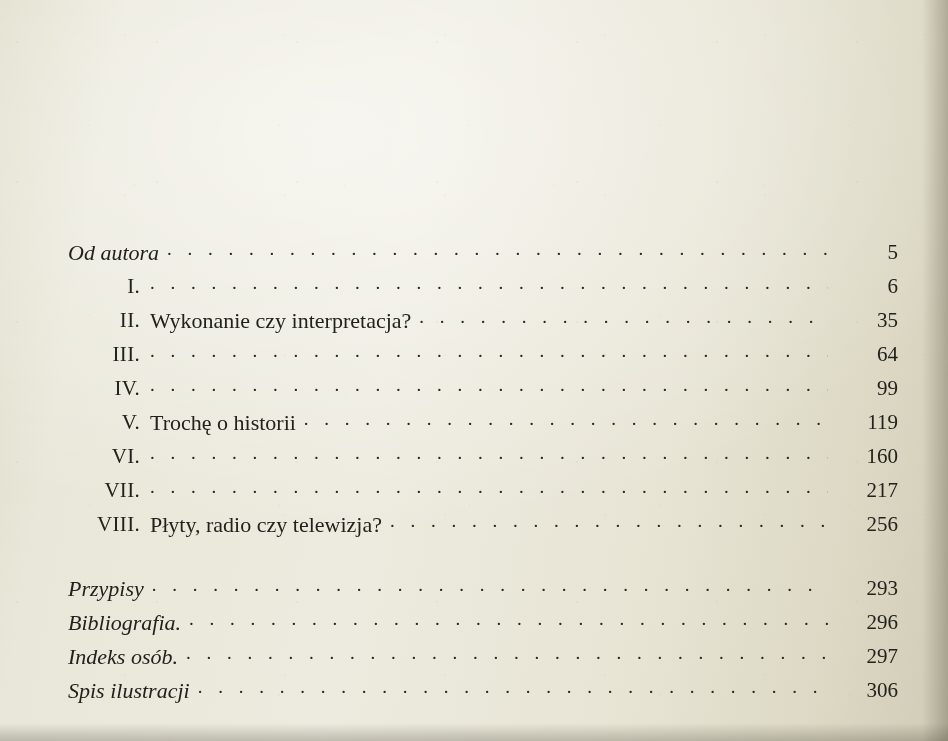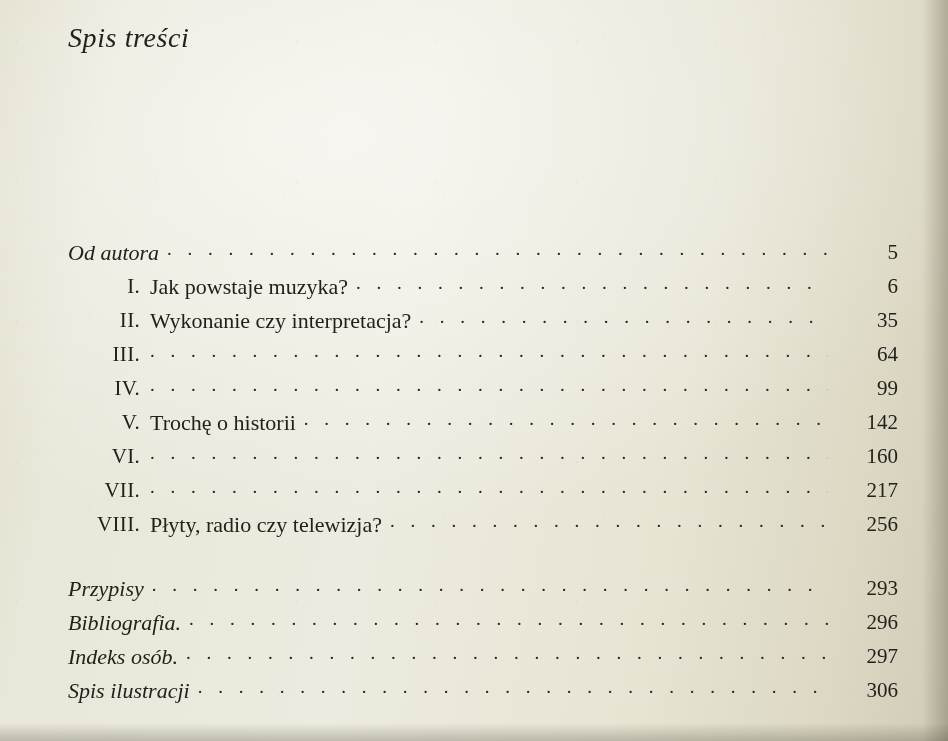--- a/index.html
+++ b/index.html
@@ -127,34 +127,32 @@
       radial-gradient(circle at 78% 22%, rgba(160,155,130,0.2) 0 1px, transparent 1px),
       radial-gradient(circle at 64% 88%, rgba(160,155,130,0.18) 0 1px, transparent 1px);
     background-size: 140px 140px, 190px 190px, 160px 160px, 210px 210px;
   }
 </style>
 </head>
 <body>
 
 <div id="page">
 
-  <div class="heading">Spis treści</div>
 
   <div class="toc">
 
     <div class="entry top back">
       <span class="num"></span>
       <span class="title plain">Od autora</span>
       <span class="dots">. . . . . . . . . . . . . . . . . . . . . . . . . . . . . . . . . . . . . . . . . . . . . . . . . . . . . . . . . .</span>
       <span class="page">5</span>
     </div>
 
     <div class="entry">
       <span class="num">I.</span>
-      <span class="title">Jak powstaje muzyka?</span>
       <span class="dots">. . . . . . . . . . . . . . . . . . . . . . . . . . . . . . . . . . . . . . . . . . . . . . . . . . . . . . . . . .</span>
       <span class="page">6</span>
     </div>
 
     <div class="entry">
       <span class="num">II.</span>
       <span class="title">Wykonanie czy interpretacja?</span>
       <span class="dots">. . . . . . . . . . . . . . . . . . . . . . . . . . . . . . . . . . . . . . . . . . . . . . . . . . . . . . . . . .</span>
       <span class="page">35</span>
     </div>
@@ -168,21 +166,21 @@
     <div class="entry">
       <span class="num">IV.</span>
       <span class="dots">. . . . . . . . . . . . . . . . . . . . . . . . . . . . . . . . . . . . . . . . . . . . . . . . . . . . . . . . . .</span>
       <span class="page">99</span>
     </div>
 
     <div class="entry">
       <span class="num">V.</span>
       <span class="title">Trochę o historii</span>
       <span class="dots">. . . . . . . . . . . . . . . . . . . . . . . . . . . . . . . . . . . . . . . . . . . . . . . . . . . . . . . . . .</span>
-      <span class="page">142</span>
+      <span class="page">119</span>
     </div>
 
     <div class="entry">
       <span class="num">VI.</span>
       <span class="dots">. . . . . . . . . . . . . . . . . . . . . . . . . . . . . . . . . . . . . . . . . . . . . . . . . . . . . . . . . .</span>
       <span class="page">160</span>
     </div>
 
     <div class="entry">
       <span class="num">VII.</span>

